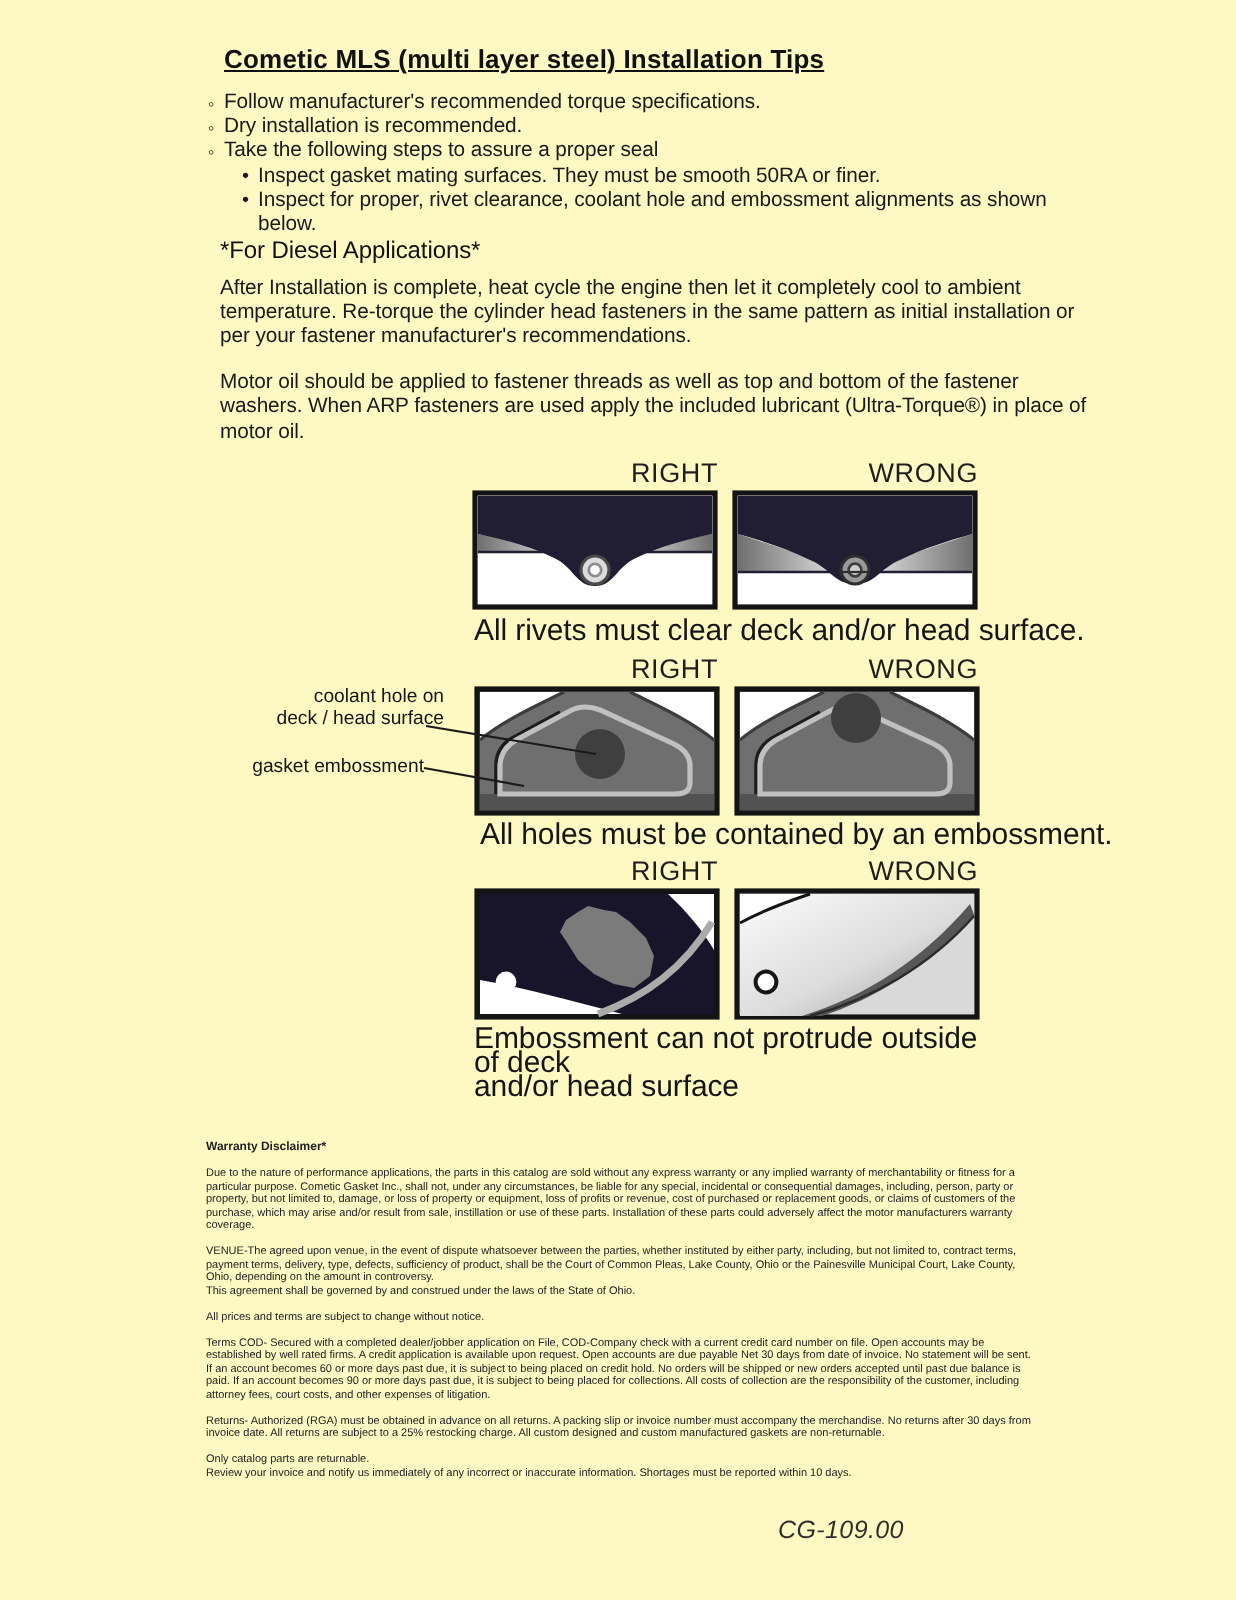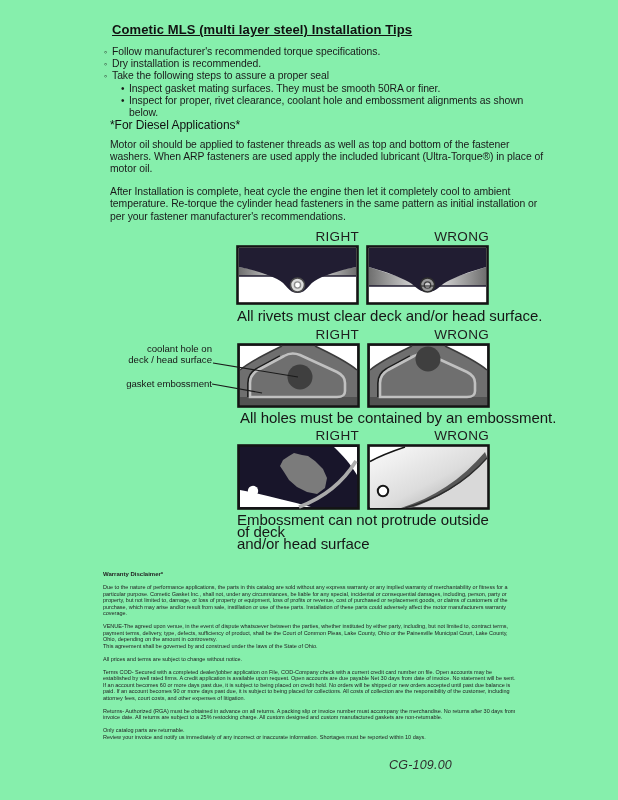--- a/index.html
+++ b/index.html
@@ -1,19 +1,19 @@
 <!DOCTYPE html>
 <html><head>
 <meta charset="utf-8">
 <style>
   html,body{margin:0;padding:0;background:#ffffff;}
   .doc{
     position:relative;
     width:618px;height:800px;
-    background:#86efac;
+    background:#fef9c3;
     font-family:"Liberation Sans",sans-serif;
     color:#1a1a1a;
     overflow:hidden;
   }
   
   .header-block{position:absolute;left:104px;top:22px;width:440px;}
   .page-title{
     font-size:13px;font-weight:bold;text-decoration:underline;
     margin:0 0 9px 8px;letter-spacing:.1px;color:#111;
   }
@@ -79,22 +79,22 @@
       <span>Inspect gasket mating surfaces.  They must be smooth 50RA or finer.</span>
     </div>
     <div class="bullet-row sub">
       <span class="marker">•</span>
       <span>Inspect for proper, rivet clearance, coolant hole and embossment alignments as shown below.</span>
     </div>
   </div>
 
   <div class="diesel-block">
     <div class="diesel-heading">*For Diesel Applications*</div>
+    <p>After Installation is complete, heat cycle the engine then let it completely cool to ambient temperature. Re-torque the cylinder head fasteners in the same pattern as initial installation or per your fastener manufacturer's recommendations.</p>
     <p>Motor oil should be applied to fastener threads as well as top and bottom of the fastener washers. When ARP fasteners are used apply the included lubricant (Ultra-Torque®) in place of motor oil.</p>
-    <p>After Installation is complete, heat cycle the engine then let it completely cool to ambient temperature. Re-torque the cylinder head fasteners in the same pattern as initial installation or per your fastener manufacturer's recommendations.</p>
   </div>
 
   <div class="dg-header" style="left:236px;top:229px;">RIGHT</div>
   <div class="dg-header" style="left:366px;top:229px;">WRONG</div>
 
   <svg class="dg-panel" style="left:236px;top:245px;" width="123" height="60" viewBox="0 0 123 60">
     <rect x="1.5" y="1.5" width="120" height="57" fill="#ffffff" stroke="#141414" stroke-width="2.6"></rect>
     <polygon points="3,22 52,31 3,31" fill="url(#gWedgeL)"></polygon>
     <polygon points="120,22 71,31 120,31" fill="url(#gWedgeR)"></polygon>
     <path d="M3,31 H120" stroke="#211d32" stroke-width="1.3"></path>
@@ -116,21 +116,21 @@
       <circle cx="61.5" cy="40" r="3.2" fill="#cdcdcd" stroke="#3d3d3d" stroke-width="1.3"></circle>
       <path d="M55,41 H68" stroke="#2e2e2e" stroke-width="1.1"></path>
     </g>
   </svg>
 
   <div class="dg-caption" style="left:237px;top:310px;">All rivets must clear deck and/or head surface.</div>
 
   <div class="dg-header" style="left:236px;top:327px;">RIGHT</div>
   <div class="dg-header" style="left:366px;top:327px;">WRONG</div>
 
-  <div class="dg-label" style="left:118px;top:344px;width:94px;">
+  <div class="dg-label" style="left:128px;top:344px;width:94px;">
     <span>coolant hole on</span><br>
     <span>deck / head surface</span>
   </div>
   <div class="dg-label" style="left:110px;top:379px;width:102px;">gasket embossment</div>
 
   <svg class="dg-panel" style="left:237px;top:343px;" width="123" height="65" viewBox="0 0 123 65">
     <rect x="1.5" y="1.5" width="120" height="62" fill="#6f6f6f" stroke="#141414" stroke-width="2.6"></rect>
     <rect x="3" y="54" width="117" height="8" fill="#525252"></rect>
     <path d="M3,3 H45 C33,9 15,17 3,27 Z" fill="#ffffff"></path>
     <path d="M120,3 H78 C90,9 108,17 120,27 Z" fill="#ffffff"></path>

